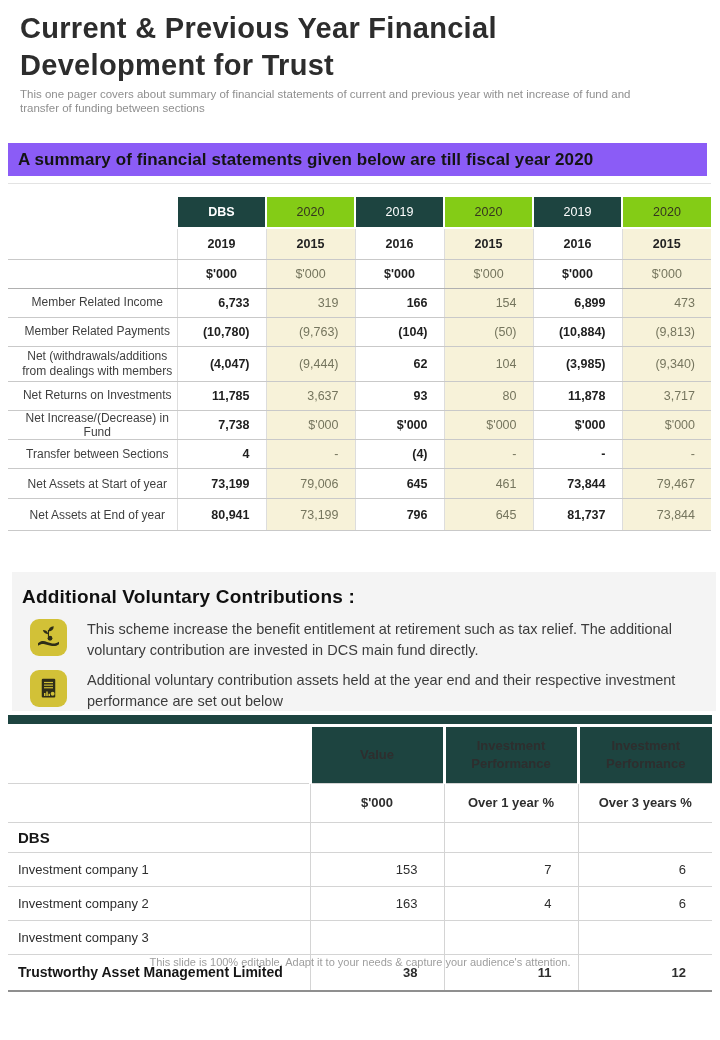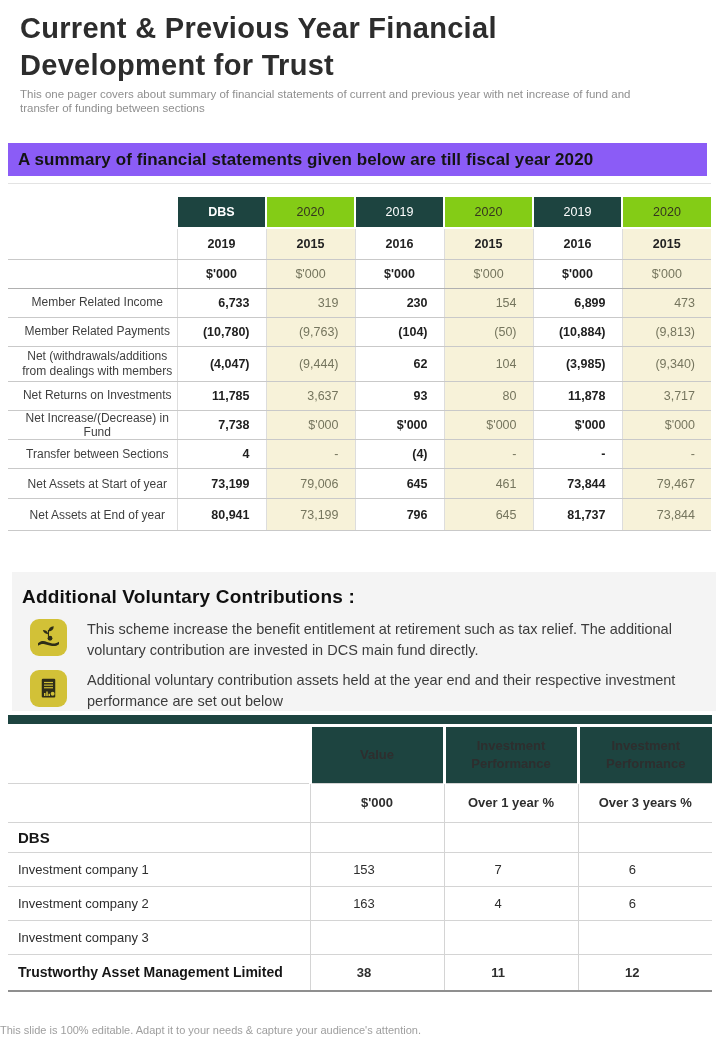--- a/index.html
+++ b/index.html
@@ -62,23 +62,23 @@
   .t2 .corner2{background:#fff;border-right:none}
   .t2 .srow{height:39px}
   .t2 .grow{height:30px}
   .t2 .grow .lbl2{font-weight:700;font-size:15px;color:#161616}
   .t2 .brow{height:34px}
   .t2 .twrow{height:37px}
   .t2 .twrow td{border-top:1px solid #bdbdbd;border-bottom:2px solid #8f8f8f}
   .t2 .twrow .lbl2{font-weight:700;font-size:14px;color:#161616}
   .t2 .twrow .val{font-weight:700}
   .lbl2{padding-left:10px !important;text-align:left}
-  .t2 .val{text-align:center;padding-right:26px !important}
-
-  .footer{position:absolute;left:0;top:1024px;width:720px;text-align:left;font-size:11px;color:#9e9e9e}
+  .t2 .val{text-align:right;padding-right:26px !important}
+
+  .footer{position:absolute;left:0;top:956px;width:720px;text-align:center;font-size:11px;color:#9e9e9e}
 </style>
 </head>
 <body>
 
 <div>
 
   <h1 class="title">Current &amp; Previous Year Financial Development for Trust</h1>
   <p class="subtitle">This one pager covers about summary of financial statements of current and previous year with net increase of fund and transfer of funding between sections</p>
 
   <div class="banner">A summary of financial statements given below are till fiscal year 2020</div>
@@ -119,21 +119,21 @@
       <td class="cy ctr">$'000</td>
       <td class="cd ctr">$'000</td>
       <td class="cy ctr">$'000</td>
       <td class="cd ctr">$'000</td>
       <td class="cy ctr last">$'000</td>
     </tr>
     <tr>
       <td class="lbl">Member Related Income</td>
       <td class="cd v">6,733</td>
       <td class="cy v">319</td>
-      <td class="cd v">230</td>
+      <td class="cd v">166</td>
       <td class="cy v">154</td>
       <td class="cd v">6,899</td>
       <td class="cy v last">473</td>
     </tr>
     <tr>
       <td class="lbl">Member Related Payments</td>
       <td class="cd v">(10,780)</td>
       <td class="cy v">(9,763)</td>
       <td class="cd v">(104)</td>
       <td class="cy v">(50)</td>

